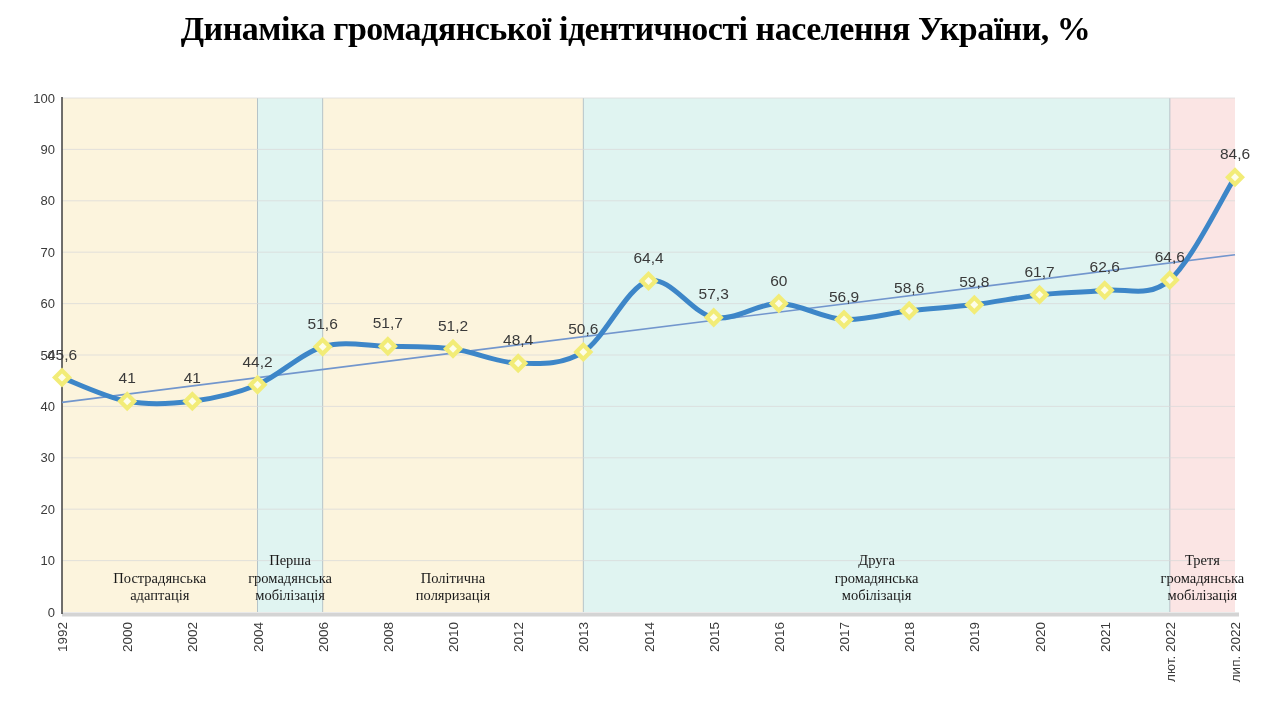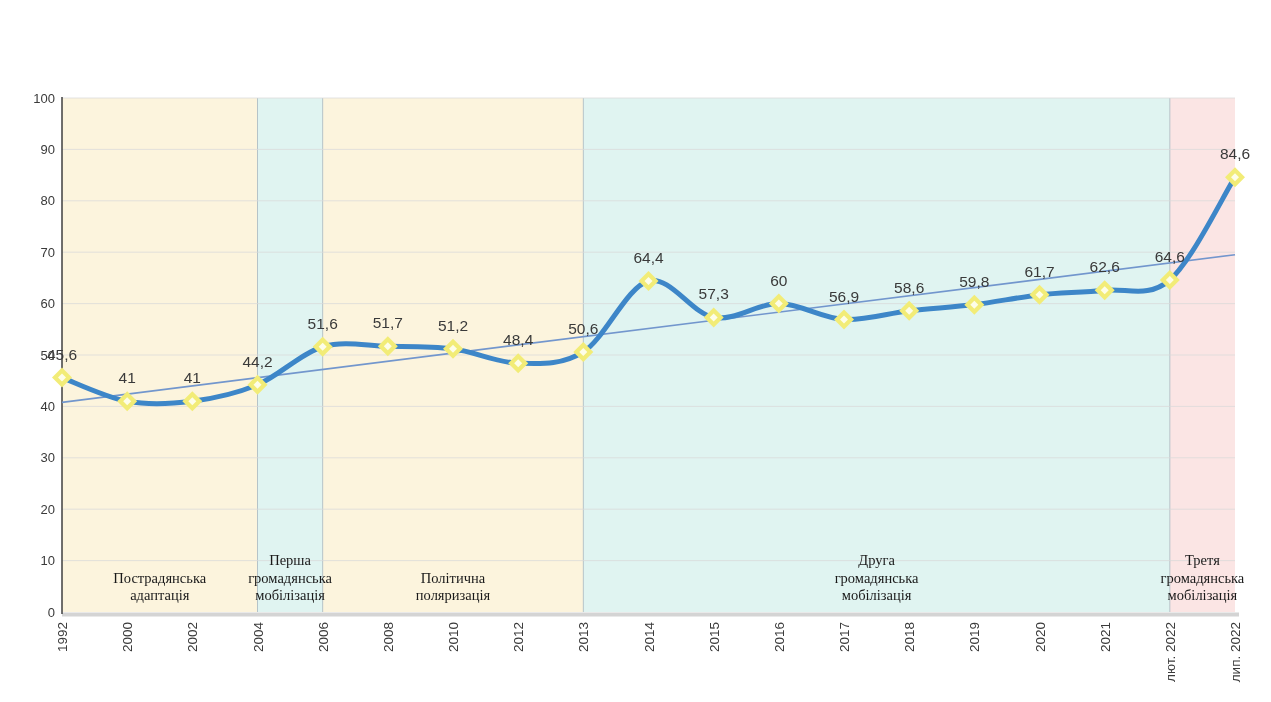--- a/index.html
+++ b/index.html
@@ -8,20 +8,21 @@
   .chart-title{position:absolute;top:10px;left:0;width:1271px;text-align:center;
         font-family:"Liberation Serif",serif;font-weight:bold;font-size:34px;
         letter-spacing:-0.5px;color:#000;}
   svg{position:absolute;top:0;left:0;}
   text{user-select:none;}
 </style>
 </head>
 <body>
 
 <div class="page">
+  <div class="chart-title">Динаміка громадянської ідентичності населення України, %</div>
   <svg id="chart" width="1271" height="702" viewBox="0 0 1271 702">
       <g>
         <rect x="62" y="98" width="195.5" height="514" fill="#fcf4dd"></rect>
         <rect x="257.5" y="98" width="65.16666666666669" height="514" fill="#e0f4f1"></rect>
         <rect x="322.6666666666667" y="98" width="260.6666666666667" height="514" fill="#fcf4dd"></rect>
         <rect x="583.3333333333334" y="98" width="586.4999999999999" height="514" fill="#e0f4f1"></rect>
         <rect x="1169.8333333333333" y="98" width="65.16666666666674" height="514" fill="#fbe5e4"></rect>
         <line x1="257.5" y1="98" x2="257.5" y2="612" stroke="#b5c3c8" stroke-width="1"></line>
         <line x1="322.6666666666667" y1="98" x2="322.6666666666667" y2="612" stroke="#b5c3c8" stroke-width="1"></line>
         <line x1="583.3333333333334" y1="98" x2="583.3333333333334" y2="612" stroke="#b5c3c8" stroke-width="1"></line>

